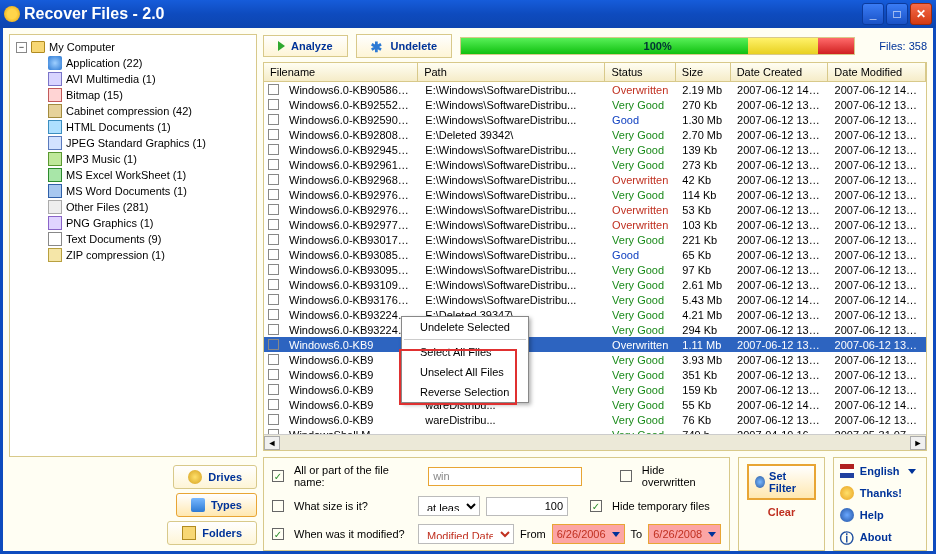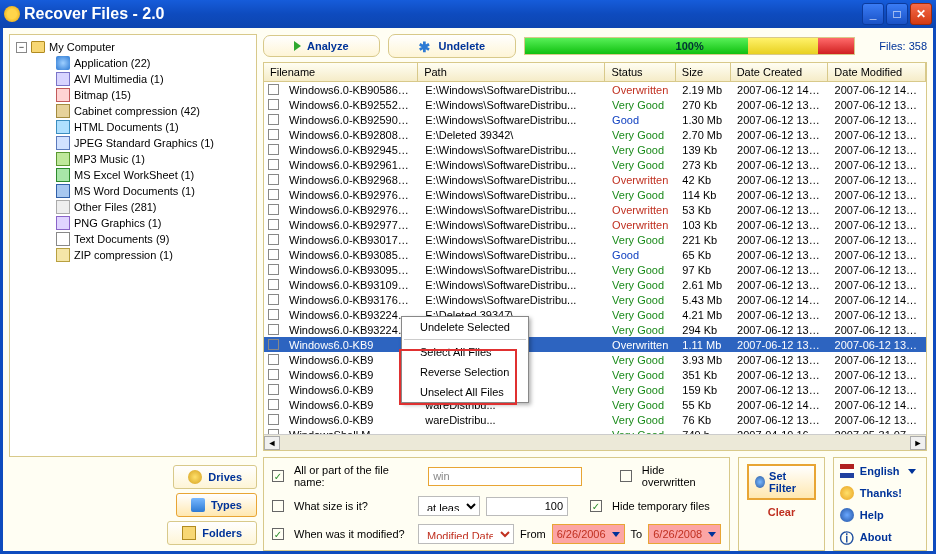--- a/index.html
+++ b/index.html
@@ -8,21 +8,21 @@
 .titlebar-icon { width:16px; height:16px; margin-right:4px; background:radial-gradient(circle,#ffd54a 40%,#e39a00 100%); border-radius:50%; }
 .titlebar-title { flex:1; font-size:16px; }
 .winbtn { width:22px; height:22px; margin-left:2px; background:linear-gradient(to bottom,#3a7cf5,#1a52c6); border:1px solid #0b3a9c; border-radius:3px; display:flex; align-items:center; justify-content:center; color:#fff; font-weight:bold; font-size:12px; }
 .winbtn.close { background:linear-gradient(to bottom,#f56b4a,#d33a12); border-color:#a02a0c; }
 .client { display:flex; height:526px; border:3px solid #0e4bbe; border-top:none; background:#fffef3; }
 .sidebar { width:260px; display:flex; flex-direction:column; padding:6px; }
 .tree-box { border:1px solid #d8c98a; background:#fff; flex:1; padding:6px; overflow:auto; }
 .tree-root { display:flex; align-items:center; gap:4px; }
 .tree-root .exp { width:11px; height:11px; border:1px solid #888; display:flex; align-items:center; justify-content:center; font-size:9px; line-height:1; }
 .folder-icon { width:14px; height:12px; background:#f7d774; border:1px solid #b08a20; border-radius:1px; }
-.tree-children { margin-left:40px; margin-top:2px; }
+.tree-children { margin-left:32px; margin-top:2px; }
 .tree-item { display:flex; align-items:center; gap:4px; padding:1px 0; }
 .fi { width:14px; height:14px; flex:none; }
 .fi.app{background:radial-gradient(circle,#9ecfff,#2d7ad4);border-radius:2px;}
 .fi.avi{background:#d8d4ff;border:1px solid #7a74c8;}
 .fi.bmp{background:#ffd4d4;border:1px solid #c25a5a;}
 .fi.cab{background:#e6d29a;border:1px solid #a38b3e;}
 .fi.html{background:#aee0ff;border:1px solid #3b8ec0;}
 .fi.jpeg{background:#d2e2ff;border:1px solid #5a7abc;}
 .fi.mp3{background:#bfe89a;border:1px solid #5a9830;}
 .fi.xls{background:#a8e6a8;border:1px solid #2d8a2d;}
@@ -33,21 +33,21 @@
 .fi.zip{background:#f5e6a8;border:1px solid #b8a040;}
 .sidebar-btns { display:flex; flex-direction:column; align-items:flex-end; gap:4px; margin-top:8px; }
 .sbtn { border:1px solid #d8c98a; background:linear-gradient(to bottom,#fff,#fef5d6); padding:4px 14px; border-radius:3px; display:flex; align-items:center; gap:6px; font-weight:bold; color:#003399; cursor:default; }
 .sbtn.active{ border-color:#e8a534; background:linear-gradient(to bottom,#fff,#ffe8b0); }
 .sbi{ width:14px; height:14px; }
 .sbi.drives{background:radial-gradient(circle,#ffe06a,#d4a020);border-radius:50%;}
 .sbi.types{background:linear-gradient(to bottom,#78b8ff,#2d7ad4);border-radius:2px;}
 .sbi.folders{background:#f7d774;border:1px solid #b08a20;}
 .main { flex:1; display:flex; flex-direction:column; padding:6px 6px 0 0; min-width:0; }
 .toolbar { display:flex; align-items:center; gap:8px; margin-bottom:4px; }
-.tbtn { border:1px solid #d8c98a; background:linear-gradient(to bottom,#fff,#fef5d6); padding:4px 30px; border-radius:7px; display:flex; align-items:center; gap:6px; font-weight:bold; color:#003399; }
+.tbtn { border:1px solid #d8c98a; background:linear-gradient(to bottom,#fff,#fef5d6); padding:4px 14px; border-radius:0; display:flex; align-items:center; gap:6px; font-weight:bold; color:#003399; }
 .tbi{width:14px;height:14px;}
 .tbi.analyze{border-left:7px solid #2fa82f;border-top:5px solid transparent;border-bottom:5px solid transparent;width:0;height:0;}
 .tbi.undelete{color:#2d7ad4;font-size:14px;font-weight:bold;}
 .progress { flex:1; height:18px; border:1px solid #d8c98a; display:flex; position:relative; }
 .pg-green{background:linear-gradient(to bottom,#58f058,#10c010);flex:1;}
 .pg-yellow{background:linear-gradient(to bottom,#fff26a,#e8d020);width:70px;}
 .pg-red{background:linear-gradient(to bottom,#ff6a6a,#d02020);width:36px;}
 .pg-label{position:absolute;left:50%;top:2px;transform:translateX(-50%);font-weight:bold;color:#033;}
 .files-count{color:#003399;font-weight:normal;padding-left:16px;}
 .table-wrap { border:1px solid #d8c98a; background:#fff; flex:1; display:flex; flex-direction:column; min-height:0; }
@@ -495,17 +495,17 @@
           </div>
       </div>
     </div>
   </div>
 </div>
 
 <div class="context-menu">
   <div class="cm-item"><span>Undelete Selected</span></div>
   <div class="cm-sep"></div>
   <div class="cm-item"><span>Select All Files</span></div>
+  <div class="cm-item"><span>Unselect All Files</span></div>
   <div class="cm-item"><span>Reverse Selection</span></div>
-  <div class="cm-item"><span>Unselect All Files</span></div>
 </div>
 
 <div class="highlight-box" style="left:399px;top:349px;width:118px;height:56px;"></div>
 
 </body></html>

